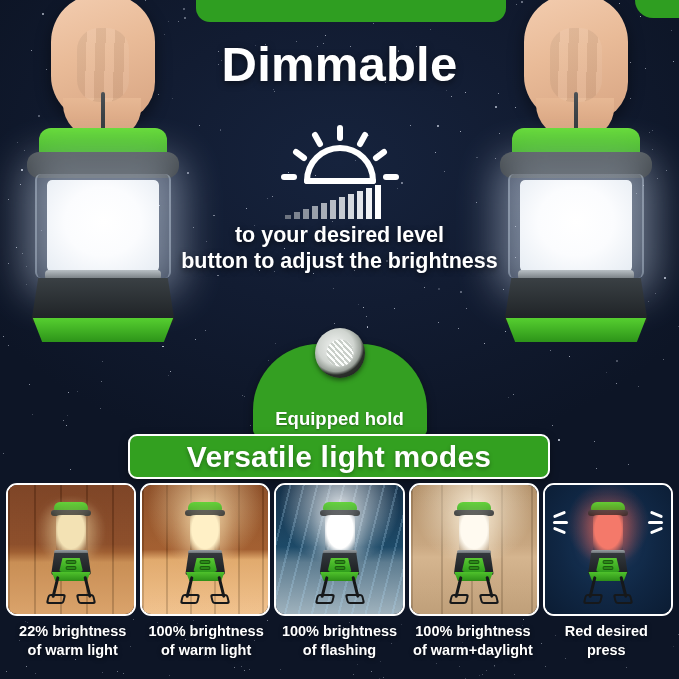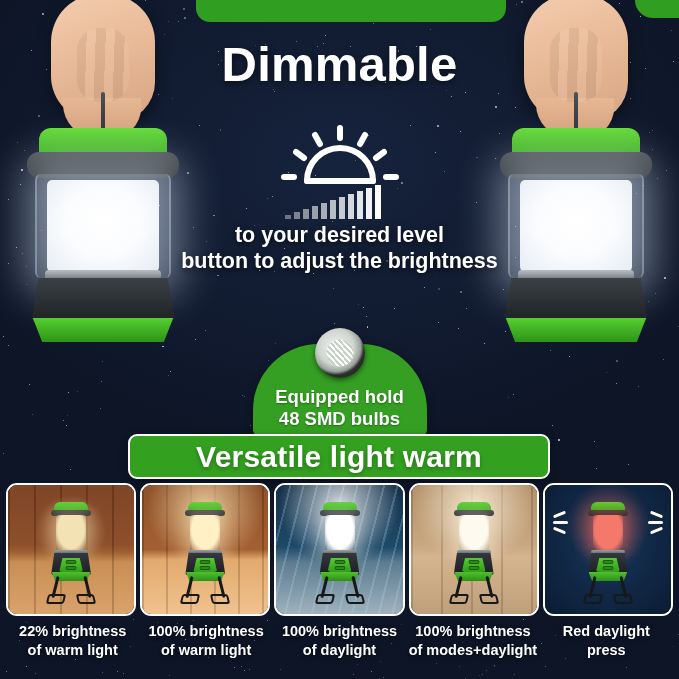--- a/index.html
+++ b/index.html
@@ -606,25 +606,24 @@
   </svg>
 
   <div class="subcopy">
     <div>to your desired level</div>
     <div>button to adjust the brightness</div>
   </div>
 
   <div class="smdbadge">
     <div class="smdchip"></div>
     <div class="txt">Equipped hold</div>
-    <div class="txt">48 SMD bulbs</div>
   </div>
 
   <div class="modesbanner">
-    <span>Versatile light warm</span>
+    <span>Versatile light modes</span>
   </div>
 
   <div class="strip" id="strip">
       <div class="thumb">
         <div class="scene bg-wood-dark"></div>
         <div class="glow" style="width: 71.4px; height: 71.4px; bottom: 48px; background: radial-gradient(circle, rgb(242, 220, 168) 0%, rgba(255, 255, 255, 0) 70%); opacity: 0.45;"></div>
         <div class="lantern">
           <div class="l-cap"></div>
           <div class="l-collar"></div>
           <div class="l-glob" style="background: radial-gradient(at 50% 40%, rgb(243, 226, 180) 0%, rgb(243, 226, 180) 62%, rgba(0, 0, 0, 0.12) 100%); box-shadow: rgba(242, 220, 168, 0.4) 0px 0px 16px 5px;"></div>
@@ -742,25 +741,25 @@
       <div class="cap">
         <div>22% brightness</div>
         <div>of warm light</div>
       </div>
       <div class="cap">
         <div>100% brightness</div>
         <div>of warm light</div>
       </div>
       <div class="cap">
         <div>100% brightness</div>
-        <div>of daylight</div>
+        <div>of flashing</div>
       </div>
       <div class="cap">
         <div>100% brightness</div>
-        <div>of modes+daylight</div>
+        <div>of warm+daylight</div>
       </div>
       <div class="cap">
-        <div>Red daylight</div>
+        <div>Red desired</div>
         <div>press</div>
       </div>
     </div>
 
 </div>
 
 </body></html>

